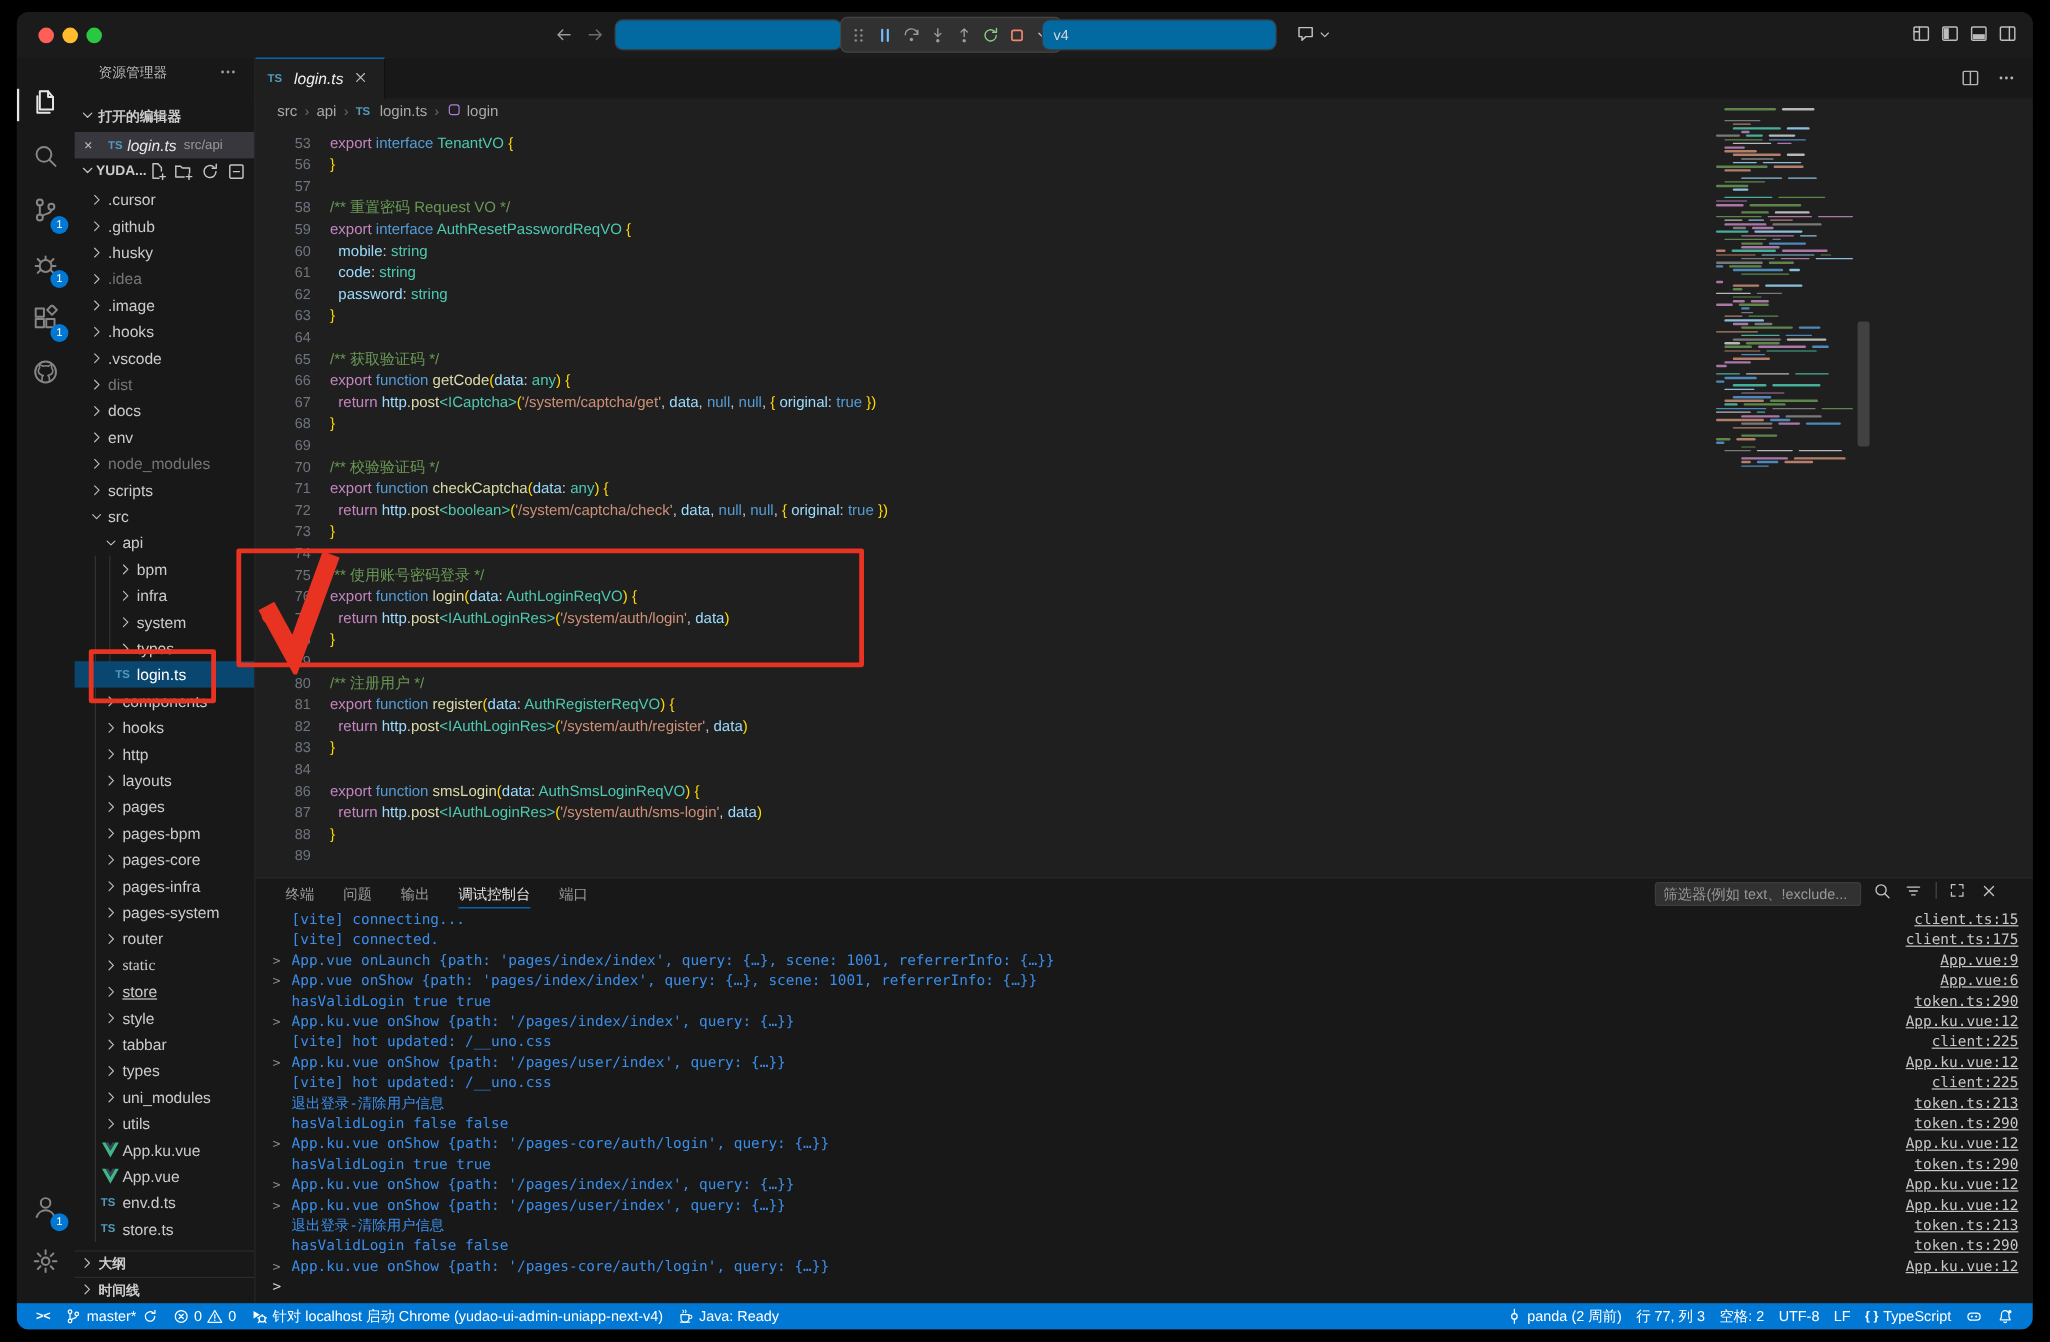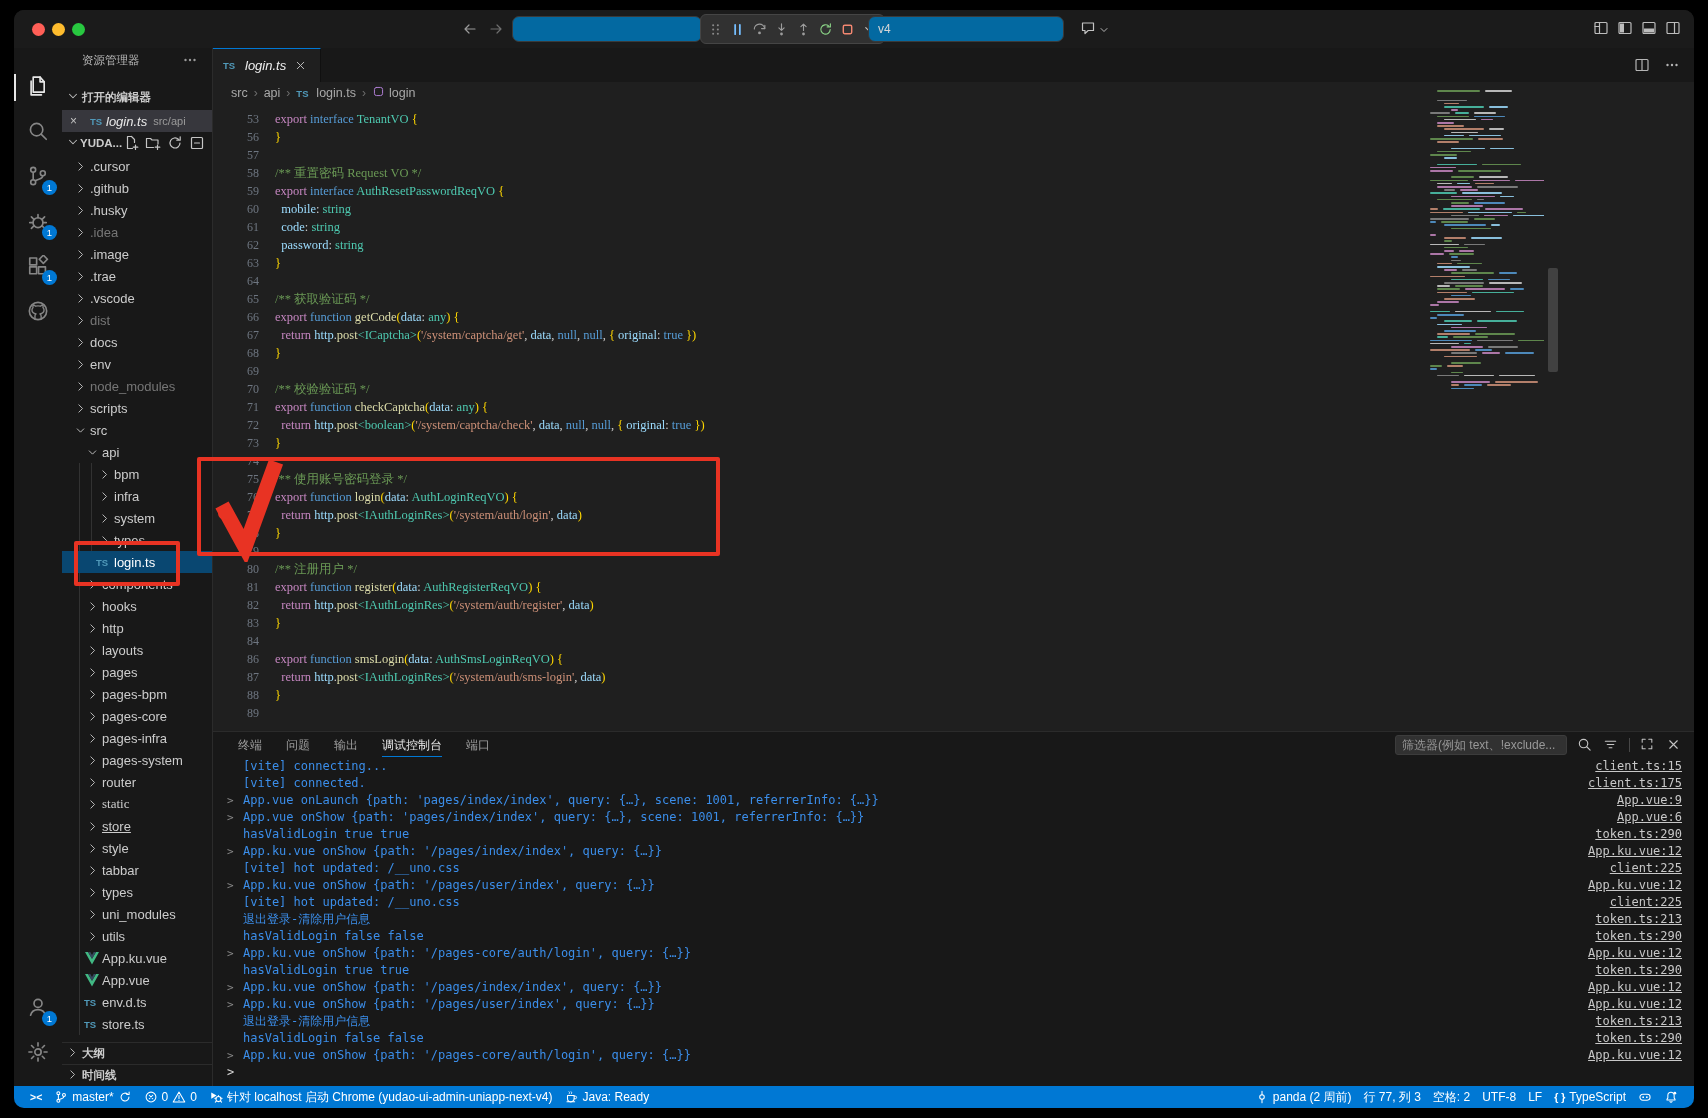--- a/index.html
+++ b/index.html
@@ -65,35 +65,35 @@
     display:flex;align-items:center;padding:0 10px;gap:6px;box-sizing:border-box;}
   .tab-label{font-size:13px;font-style:italic;color:#f0f0f0;}
   .tab-x{color:#bcbcbc;width:16px;height:16px;margin-left:2px;}
   .tab-actions{position:absolute;right:14px;top:9px;display:flex;gap:14px;color:#b5b5b5;}
   .tab-actions span{width:16px;height:16px;}
   .breadcrumb{position:absolute;left:199px;top:72px;width:1481px;height:22px;background:#1f1f1f;display:flex;align-items:center;
     padding-left:18px;box-sizing:border-box;font-size:12.5px;color:#a9a9a9;gap:5px;}
   .breadcrumb .sep{color:#6d6d6d;font-size:12px;padding:0 1px;}
   .bc-item{display:flex;align-items:center;gap:4px;}
   .code{position:absolute;left:199px;top:94px;width:1481px;height:627px;background:#1f1f1f;overflow:hidden;padding-top:6px;box-sizing:border-box;}
-  .code-row{height:18px;line-height:18px;display:flex;white-space:pre;font-family:Liberation Serif, serif;font-size:12.5px;}
+  .code-row{height:18px;line-height:18px;display:flex;white-space:pre;font-family:Liberation Sans, sans-serif;font-size:12.5px;}
   .gutter{width:46px;text-align:right;color:#6e7681;flex:none;font-size:12px;}
   .code-text{padding-left:16px;}
   
   .minimap{position:absolute;left:1414px;top:80px;width:116px;height:310px;overflow:hidden;}
   .mm-bar{position:absolute;height:1.7px;border-radius:1px;opacity:.85;}
   .vscroll{position:absolute;left:1534px;top:258px;width:10px;height:104px;background:rgba(130,130,130,.35);border-radius:2px;}
   
   .panel{position:absolute;left:199px;top:721px;width:1481px;height:355px;background:#181818;border-top:1px solid #2b2b2b;box-sizing:border-box;}
   .panel-header{position:absolute;left:0;top:0;width:100%;height:26px;display:flex;align-items:center;}
   .p-tabs{display:flex;margin-left:16px;gap:6px;height:100%;}
   .p-tab{position:relative;display:flex;align-items:center;padding:0 9px;font-size:12px;color:#9d9d9d;cursor:pointer;}
   .p-tab.active{color:#e7e7e7;}
   .p-tab.active::after{content:'';position:absolute;left:9px;right:9px;bottom:1px;height:1.5px;background:#0078d4;}
-  .p-right{margin-left:auto;display:flex;align-items:center;gap:10px;padding-right:12px;}
+  .p-right{margin-left:auto;display:flex;align-items:flex-start;gap:10px;padding-right:28px;}
   .p-filter{width:172px;height:20px;background:#313131;border:1px solid #3c3c3c;border-radius:3px;color:#cccccc;
     font-size:12px;padding:0 6px;box-sizing:border-box;outline:none;font-family:"Liberation Sans",sans-serif;}
   .p-filter::placeholder{color:#989898;}
   .p-ic{width:16px;height:16px;color:#c5c5c5;}
   .p-sep{width:1px;height:14px;background:#474747;}
   .console{position:absolute;left:0;top:26px;width:100%;height:329px;overflow:hidden;}
   .con-row{height:17px;line-height:17px;display:flex;font-family:"DejaVu Sans Mono",monospace;font-size:12px;padding-left:14px;box-sizing:border-box;}
   .con-chev{width:16px;flex:none;color:#8a8a8a;font-size:11px;}
   .con-text{white-space:pre;}
   .con-link{margin-left:auto;padding-right:12px;color:#c8c8c8;text-decoration:underline;cursor:pointer;white-space:nowrap;}
@@ -363,21 +363,21 @@
             </svg>
           </span>
           <span style="margin-left: 2px;">.image</span>
         </div>
         <div class="tree-row" style="padding-left: 10px;">
           <span class="twisty">
             <svg width="13" height="13" viewBox="0 0 16 16" fill="none" stroke="currentColor" stroke-width="1.2" stroke-linecap="round" stroke-linejoin="round">
               <path d="M6 3.5L10.5 8 6 12.5"></path>
             </svg>
           </span>
-          <span style="margin-left: 2px;">.trae</span>
+          <span style="margin-left: 2px;">.hooks</span>
         </div>
         <div class="tree-row" style="padding-left: 10px;">
           <span class="twisty">
             <svg width="13" height="13" viewBox="0 0 16 16" fill="none" stroke="currentColor" stroke-width="1.2" stroke-linecap="round" stroke-linejoin="round">
               <path d="M6 3.5L10.5 8 6 12.5"></path>
             </svg>
           </span>
           <span style="margin-left: 2px;">.vscode</span>
         </div>
         <div class="tree-row dim" style="padding-left: 10px;">

